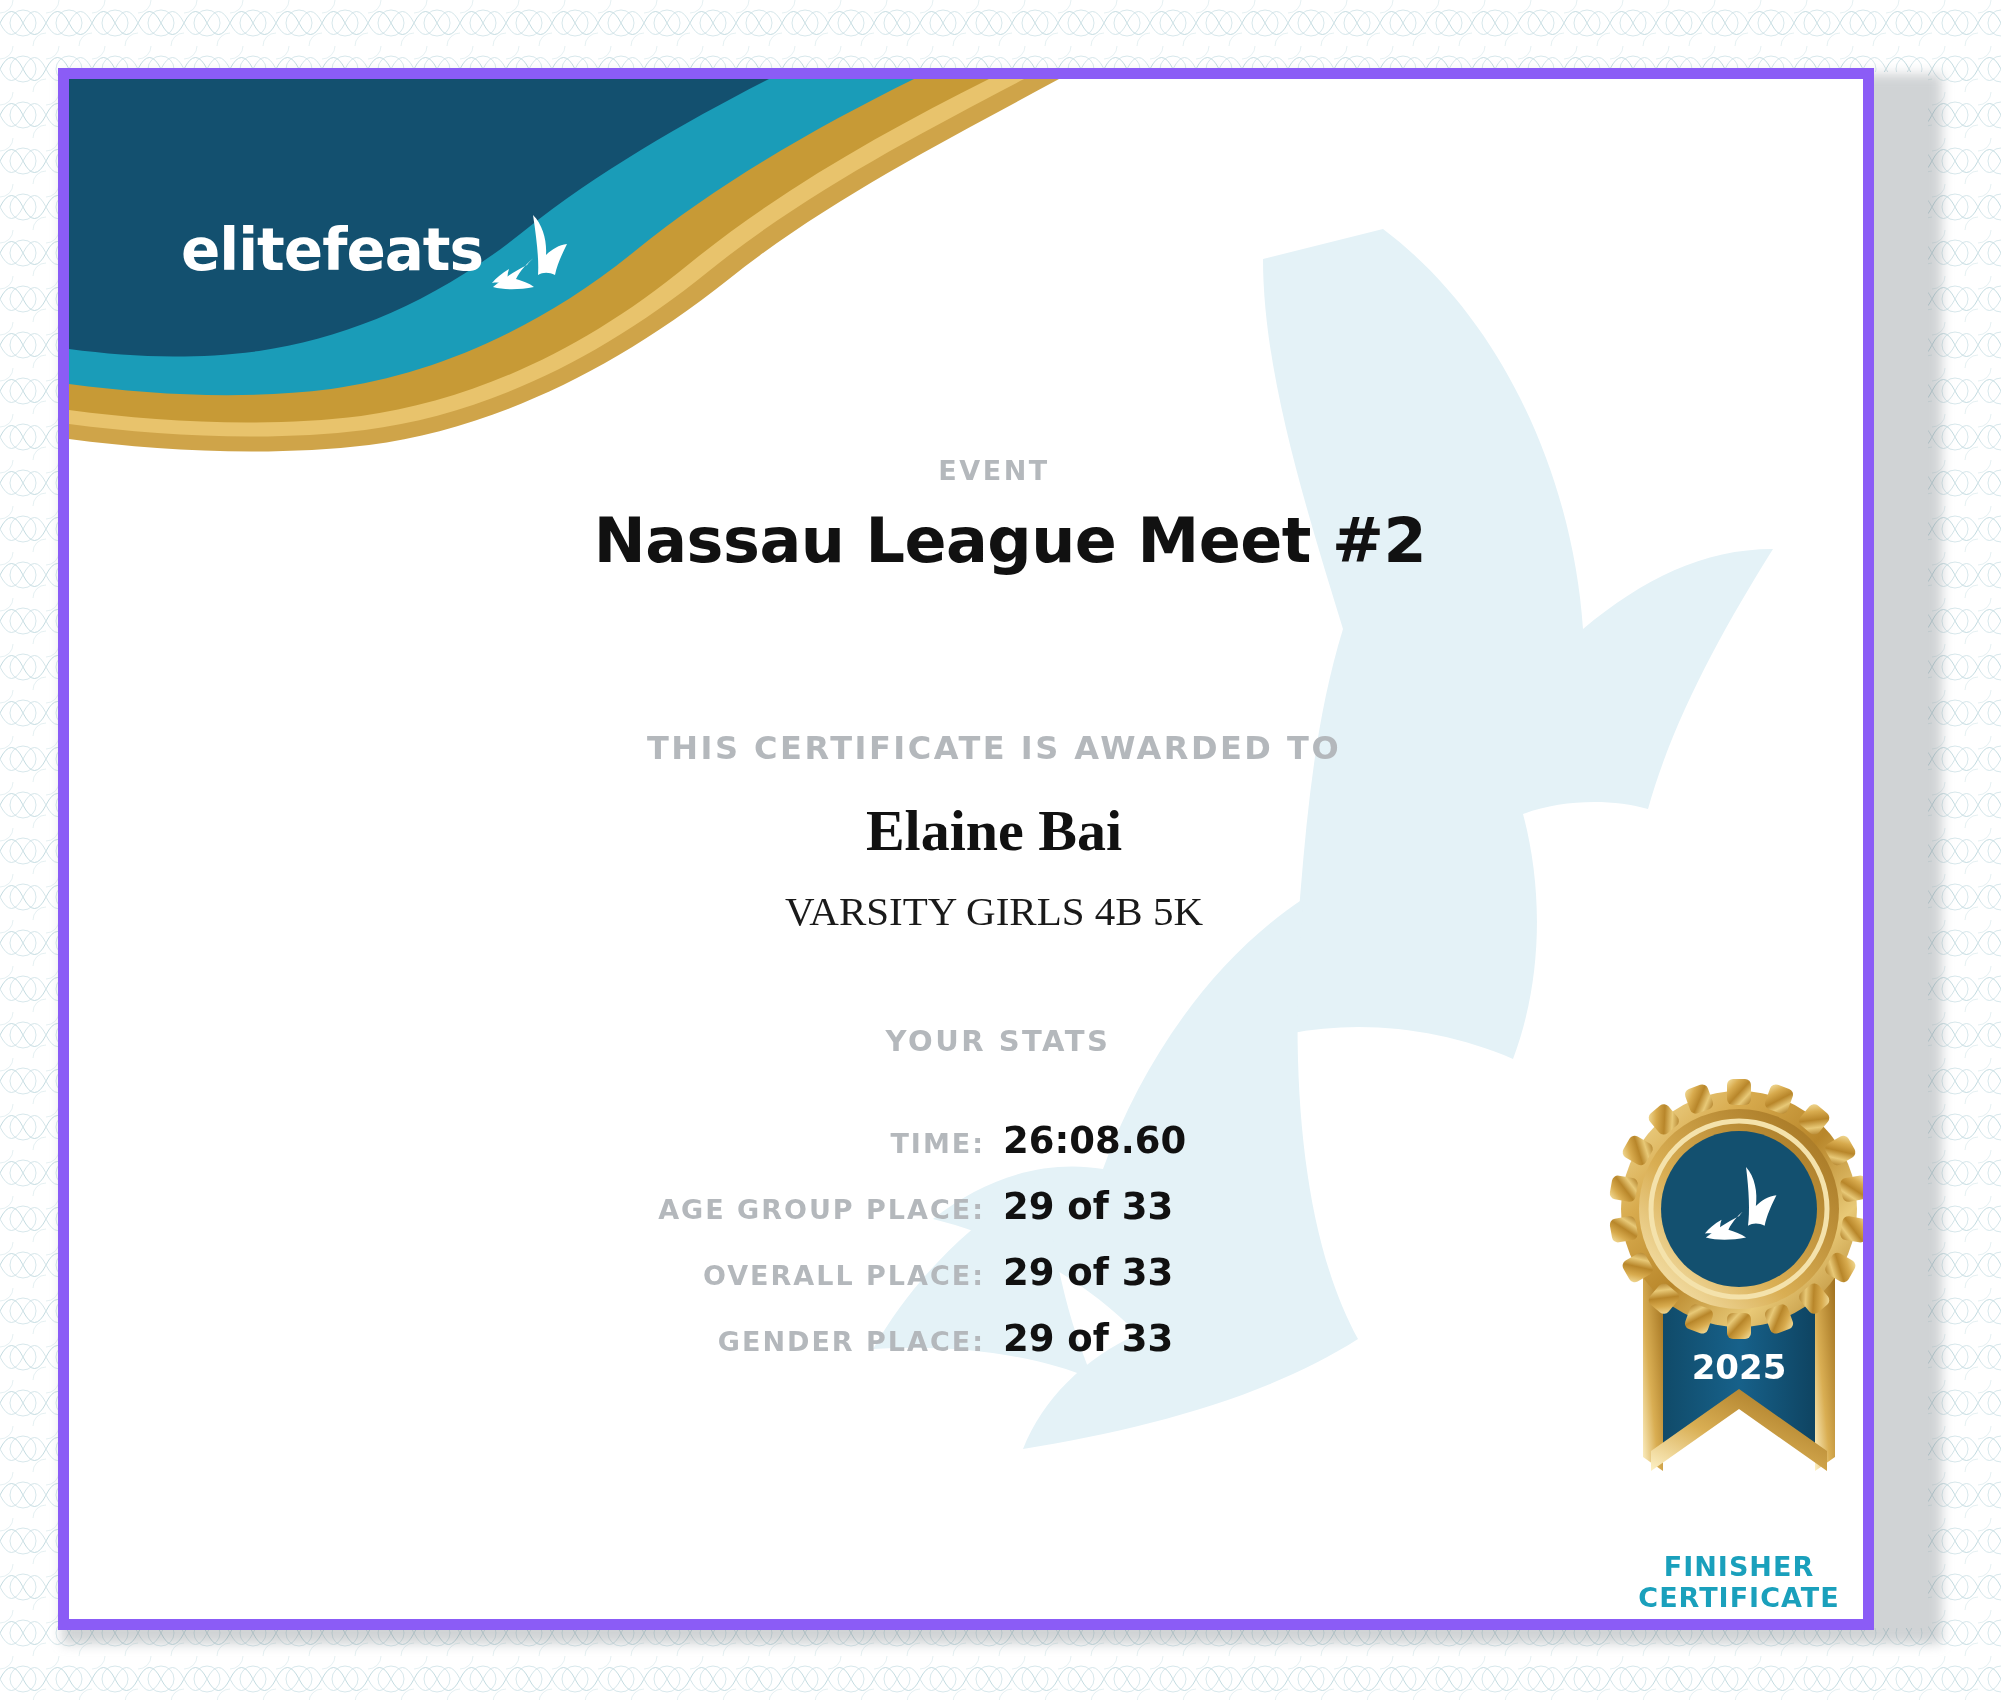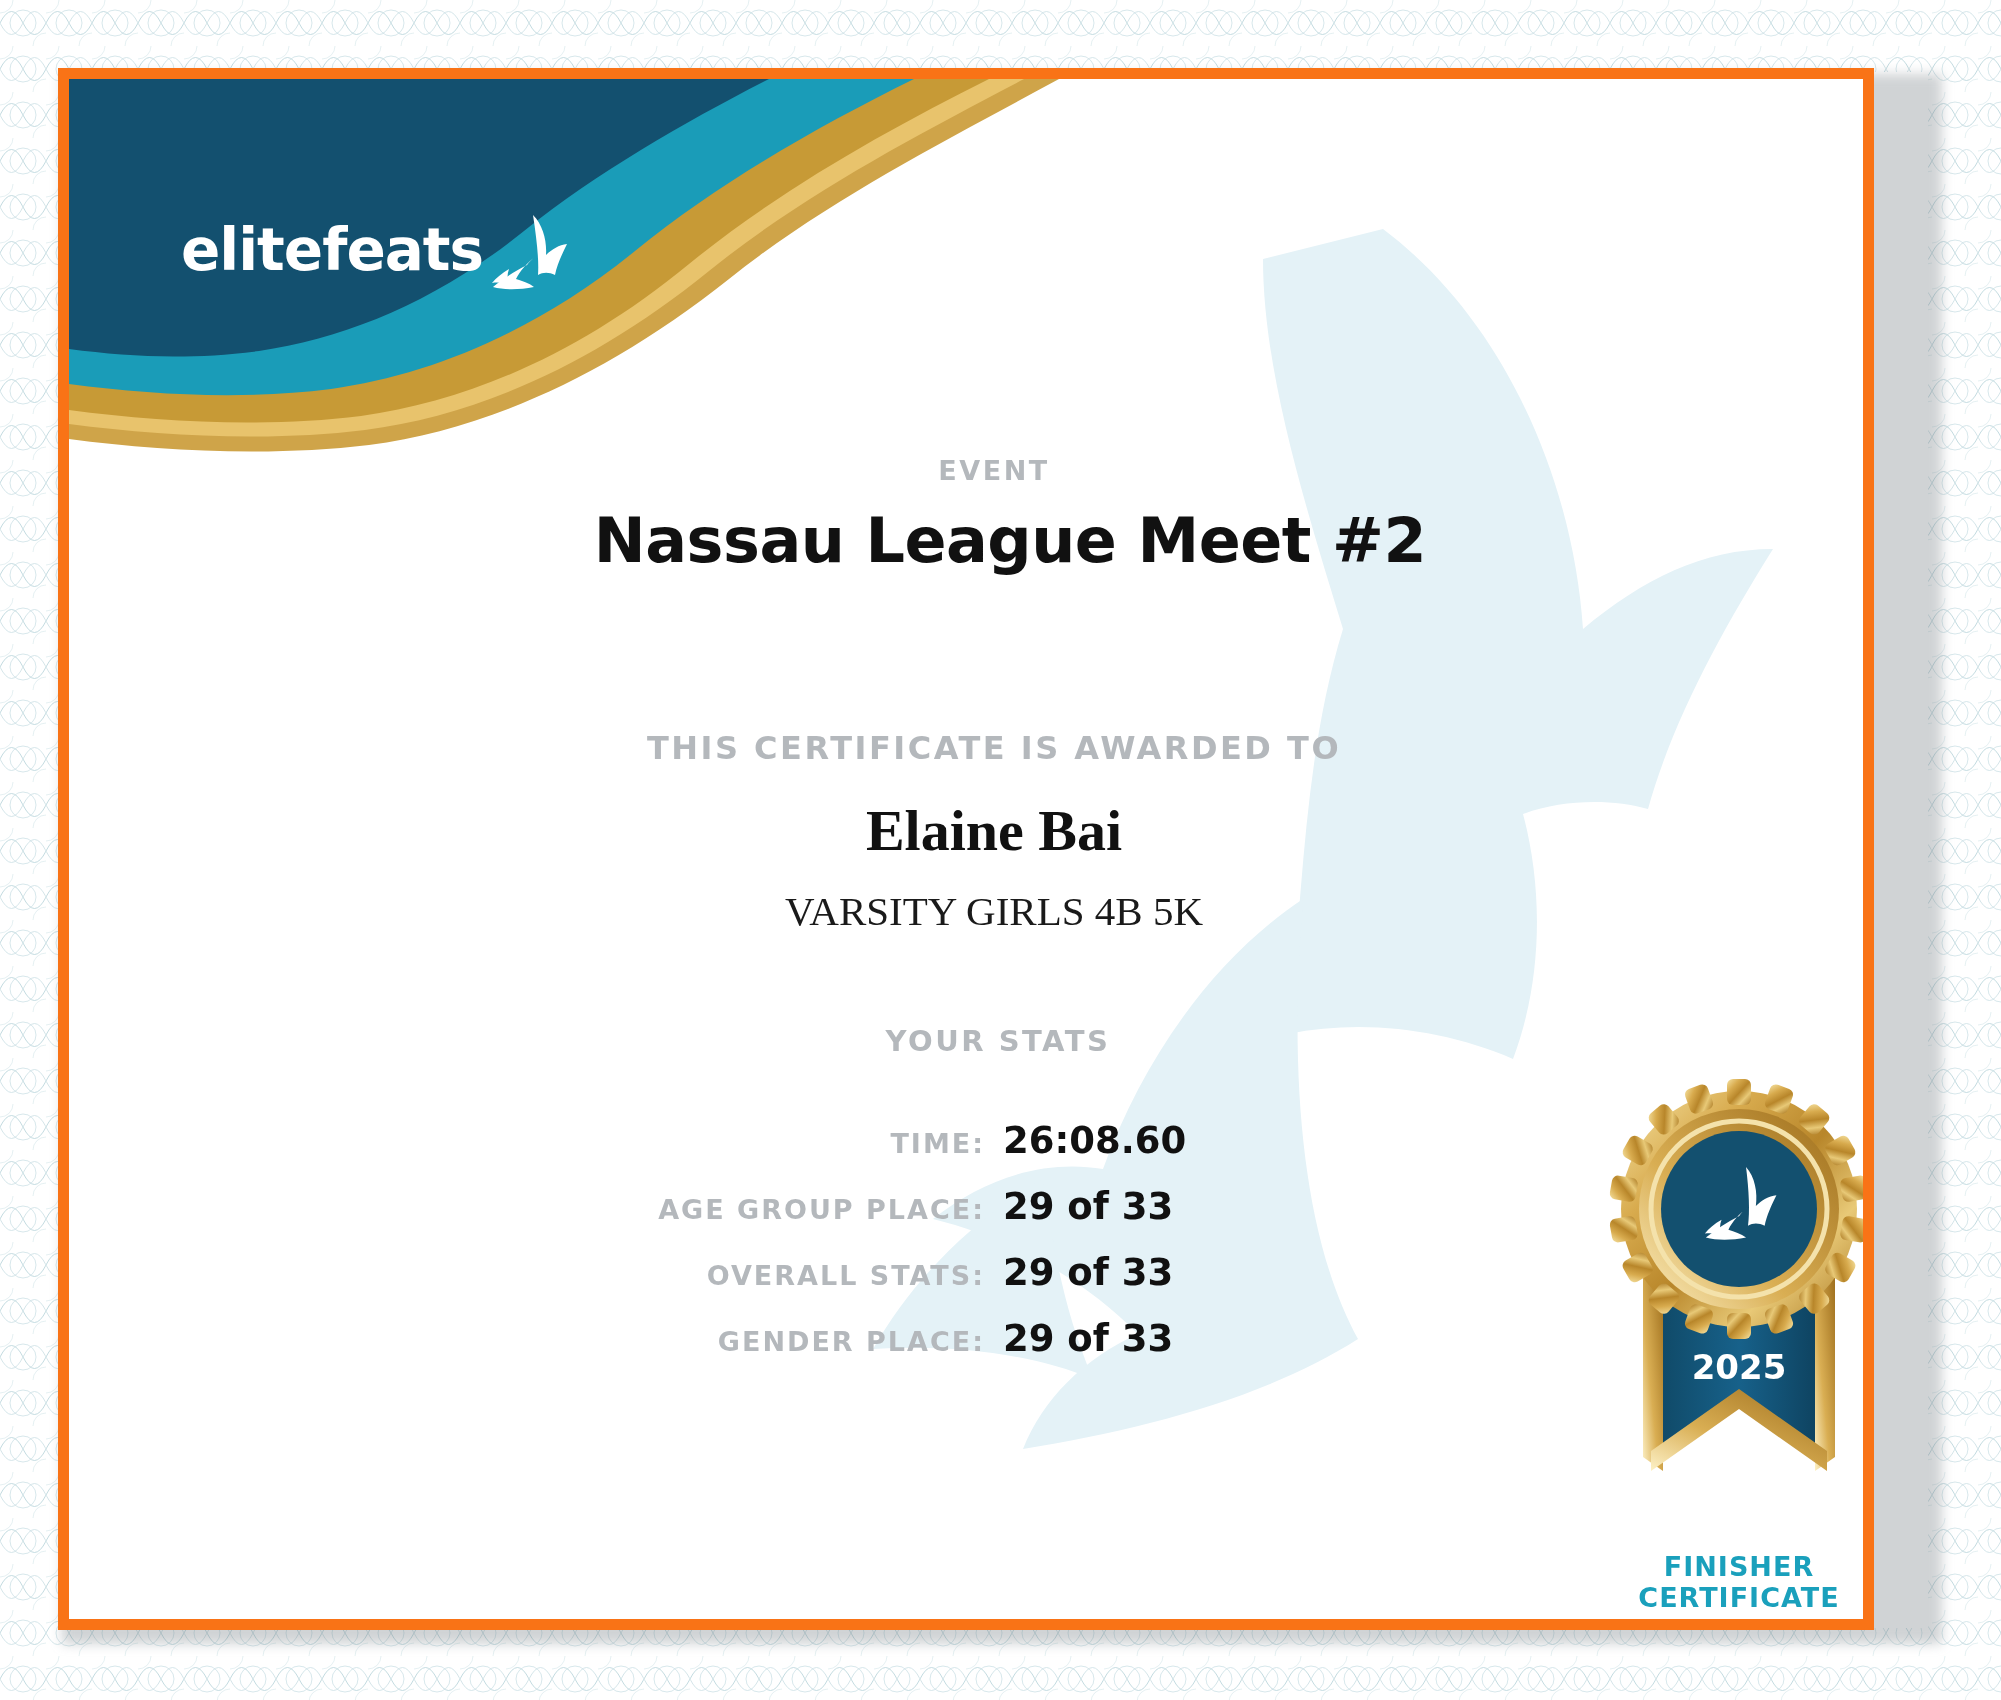--- a/index.html
+++ b/index.html
@@ -36,21 +36,21 @@
     background: rgba(120,130,135,0.35);
     filter: blur(6px);
   }
   .cert {
     position: absolute;
     left: 58px;
     top: 68px;
     width: 1816px;
     height: 1562px;
     background: #a16207;
-    border: 11px solid #f97316;
+    border: 11px solid #8b5cf6;
     box-sizing: border-box;
     overflow: hidden;
   }
   .cert-inner {
     position: absolute;
     left: 0; top: 0; right: 0; bottom: 0;
     background: #ffffff;
     overflow: hidden;
   }
 
@@ -278,21 +278,21 @@
         <div class="stats">
           <div class="stat-row">
             <div class="stat-key">TIME:</div>
             <div class="stat-val">26:08.60</div>
           </div>
           <div class="stat-row">
             <div class="stat-key">AGE GROUP PLACE:</div>
             <div class="stat-val">29 of 33</div>
           </div>
           <div class="stat-row">
-            <div class="stat-key">OVERALL STATS:</div>
+            <div class="stat-key">OVERALL PLACE:</div>
             <div class="stat-val">29 of 33</div>
           </div>
           <div class="stat-row">
             <div class="stat-key">GENDER PLACE:</div>
             <div class="stat-val">29 of 33</div>
           </div>
         </div>
 
       </div>
 

